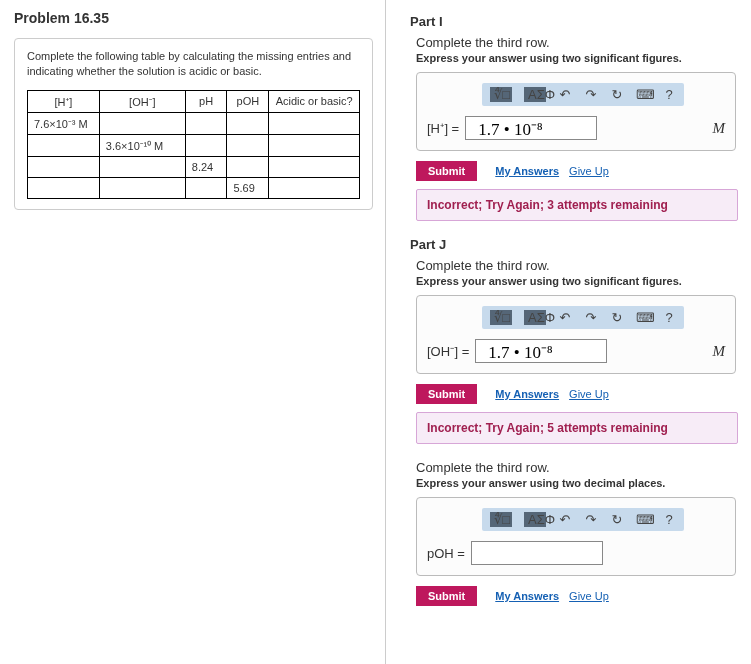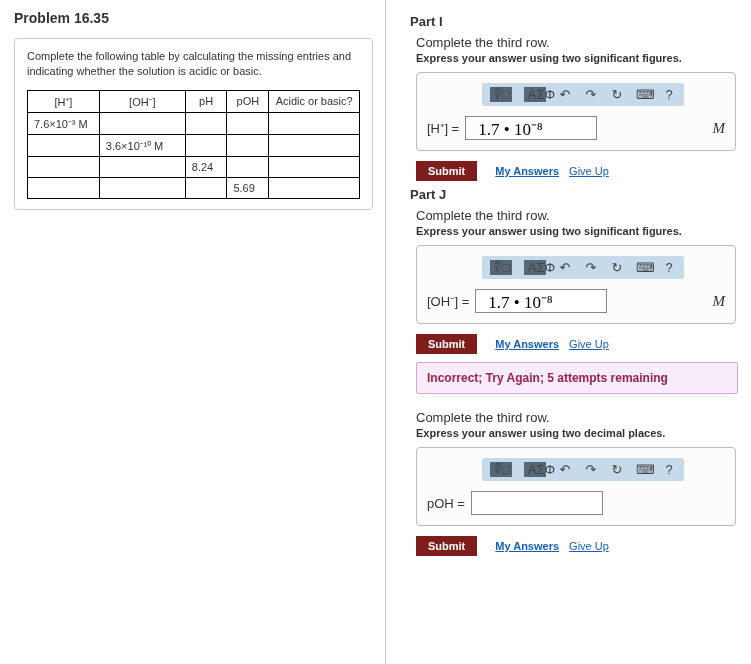--- a/index.html
+++ b/index.html
@@ -17,21 +17,21 @@
   .rsub2 { font-size:11px; margin:0 0 8px 14px; font-weight:bold;}
   .answer-box { border:1px solid #bbb; border-radius:4px; background:#fcfcfc; margin:0 0 10px 14px; padding:10px 10px 10px 10px; width:320px; box-sizing:border-box;}
   .toolbar { background:#c7daec; display:inline-flex; align-items:center; gap:12px; padding:4px 8px; border-radius:2px; margin-left:55px;}
   .toolbar span { color:#444; font-size:13px; cursor:pointer;}
   .sel { background:#567; color:#fff; padding:0 4px;}
   .in-row { display:flex; align-items:center; margin-top:10px; gap:6px;}
   .var { font-size:13px; }
   .ainput { font-family:'Times New Roman',serif; font-size:17px; border:1px solid #888; padding:1px 12px; width:106px;}
   .unit { font-family:'Times New Roman',serif; font-style:italic; font-size:15px; margin-left:auto;}
   .submit-row { display:flex; align-items:center; gap:18px; margin:8px 0 0 14px;}
-  .submit-btn { background:#7f1d1d; color:#fff; font-weight:bold; font-size:11px; padding:4px 12px; border:none; cursor:pointer;}
+  .submit-btn { background:#be185d; color:#fff; font-weight:bold; font-size:11px; padding:4px 12px; border:none; cursor:pointer;}
   .links a { color:#1560b3; font-size:11px; text-decoration:underline; margin-right:10px; cursor:pointer;margin-top:28px;}
   .links a:first-child { font-weight:bold;}
   .feedback { border:1px solid #d7a6d7; background:#f7ecf7; color:#a02050; font-weight:bold; font-size:12px; padding:8px 10px; margin:8px 0 16px 14px; width:300px; border-radius:2px;}
   .tbar-icon { display:inline-block; width:14px; text-align:center;}
 </style>
 </head>
 <body>
 
 <div class="wrap">
   <div class="left">
@@ -100,20 +100,21 @@
         <input class="ainput" value="1.7 • 10⁻⁸" style="">
         <span class="unit">M</span>
       </div>
     </div>
     <div class="submit-row">
       <button class="submit-btn">Submit</button>
       <span class="links">
         <a>My Answers</a><a>Give Up</a>
       </span>
     </div>
+    <div class="feedback">Incorrect; Try Again; 3 attempts remaining</div>
 
     <div class="rpart-title">Part J</div>
     <div class="rsub">Complete the third row.</div>
     <div class="rsub2">Express your answer using two significant figures.</div>
     <div class="answer-box">
       <div class="toolbar">
         <span class="sel tbar-icon">∜□</span>
         <span class="sel tbar-icon">ΑΣΦ</span>
         <span class="tbar-icon">↶</span>
         <span class="tbar-icon">↷</span>

